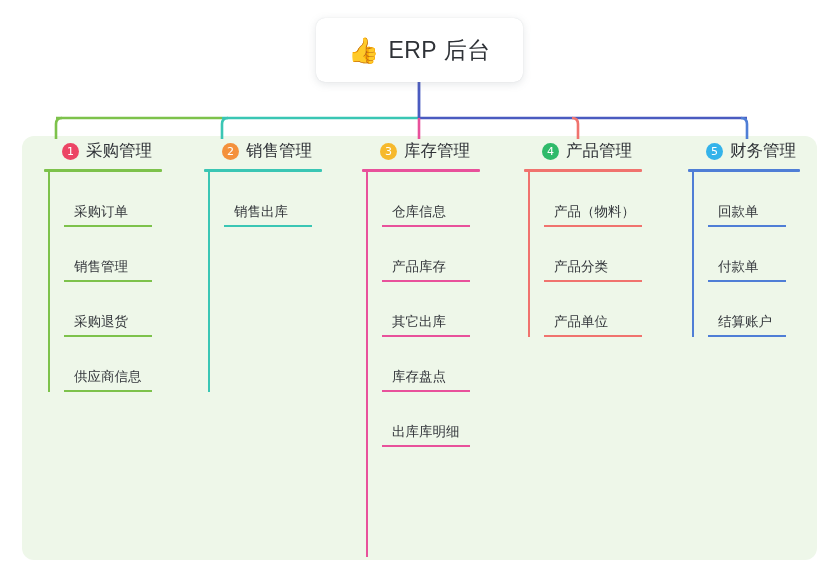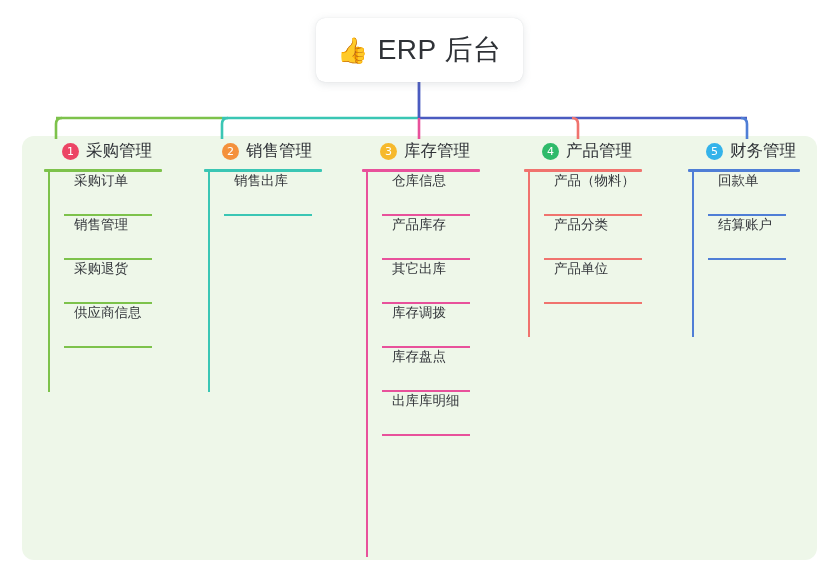--- a/index.html
+++ b/index.html
@@ -32,21 +32,21 @@
     justify-content: center;
     gap: 9px;
     z-index: 6;
   }
   .title-emoji {
     font-size: 25px;
     line-height: 1;
     display: inline-block;
   }
   .title-text {
-    font-size: 28px;
+    font-size: 23px;
     color: #2f3237;
     letter-spacing: 0.5px;
     white-space: nowrap;
   }
 
   
   #connectors {
     position: absolute;
     left: 0; top: 0;
     width: 839px; height: 588px;
@@ -112,22 +112,23 @@
     padding-left: 16px;
   }
   .spine {
     position: absolute;
     left: 16px;
     top: 0;
     width: 2px;
   }
   .item {
     position: relative;
-    height: 44px;
+    height: 55px;
     display: flex;
+    align-items: flex-end;
     padding-left: 16px;
   }
   .item-label {
     font-size: 13.5px;
     color: #33363b;
     white-space: nowrap;
     padding-bottom: 6px;
   }
   .item-rule {
     position: absolute;
@@ -215,24 +216,20 @@
           </div>
           <div class="item">
             <span class="item-label">产品库存</span>
             <div class="item-rule" style="background: rgb(232, 81, 155); width: 88px; left: 6px;"></div>
           </div>
           <div class="item">
             <span class="item-label">其它出库</span>
             <div class="item-rule" style="background: rgb(232, 81, 155); width: 88px; left: 6px;"></div>
           </div>
           <div class="item">
-            <span class="item-label">库存调拨</span>
-            <div class="item-rule" style="background: rgb(232, 81, 155); width: 88px; left: 6px;"></div>
-          </div>
-          <div class="item">
             <span class="item-label">库存盘点</span>
             <div class="item-rule" style="background: rgb(232, 81, 155); width: 88px; left: 6px;"></div>
           </div>
           <div class="item">
             <span class="item-label">出库库明细</span>
             <div class="item-rule" style="background: rgb(232, 81, 155); width: 88px; left: 6px;"></div>
           </div>
         </div>
       </div>
       <div class="column" style="left: 500px;">
@@ -263,20 +260,24 @@
           <span class="col-title">财务管理</span>
         </div>
         <div class="head-rule" style="background: rgb(79, 126, 214); width: 112px; margin-left: 2px;"></div>
         <div class="items">
           <div class="spine" style="background: rgb(79, 126, 214); height: 165px; left: 6px;"></div>
           <div class="item">
             <span class="item-label">回款单</span>
             <div class="item-rule" style="background: rgb(79, 126, 214); width: 78px; left: 6px;"></div>
           </div>
           <div class="item">
+            <span class="item-label">付款单</span>
+            <div class="item-rule" style="background: rgb(79, 126, 214); width: 78px; left: 6px;"></div>
+          </div>
+          <div class="item">
             <span class="item-label">结算账户</span>
             <div class="item-rule" style="background: rgb(79, 126, 214); width: 78px; left: 6px;"></div>
           </div>
         </div>
       </div>
     </div>
 
 </div>
 
 </body></html>

